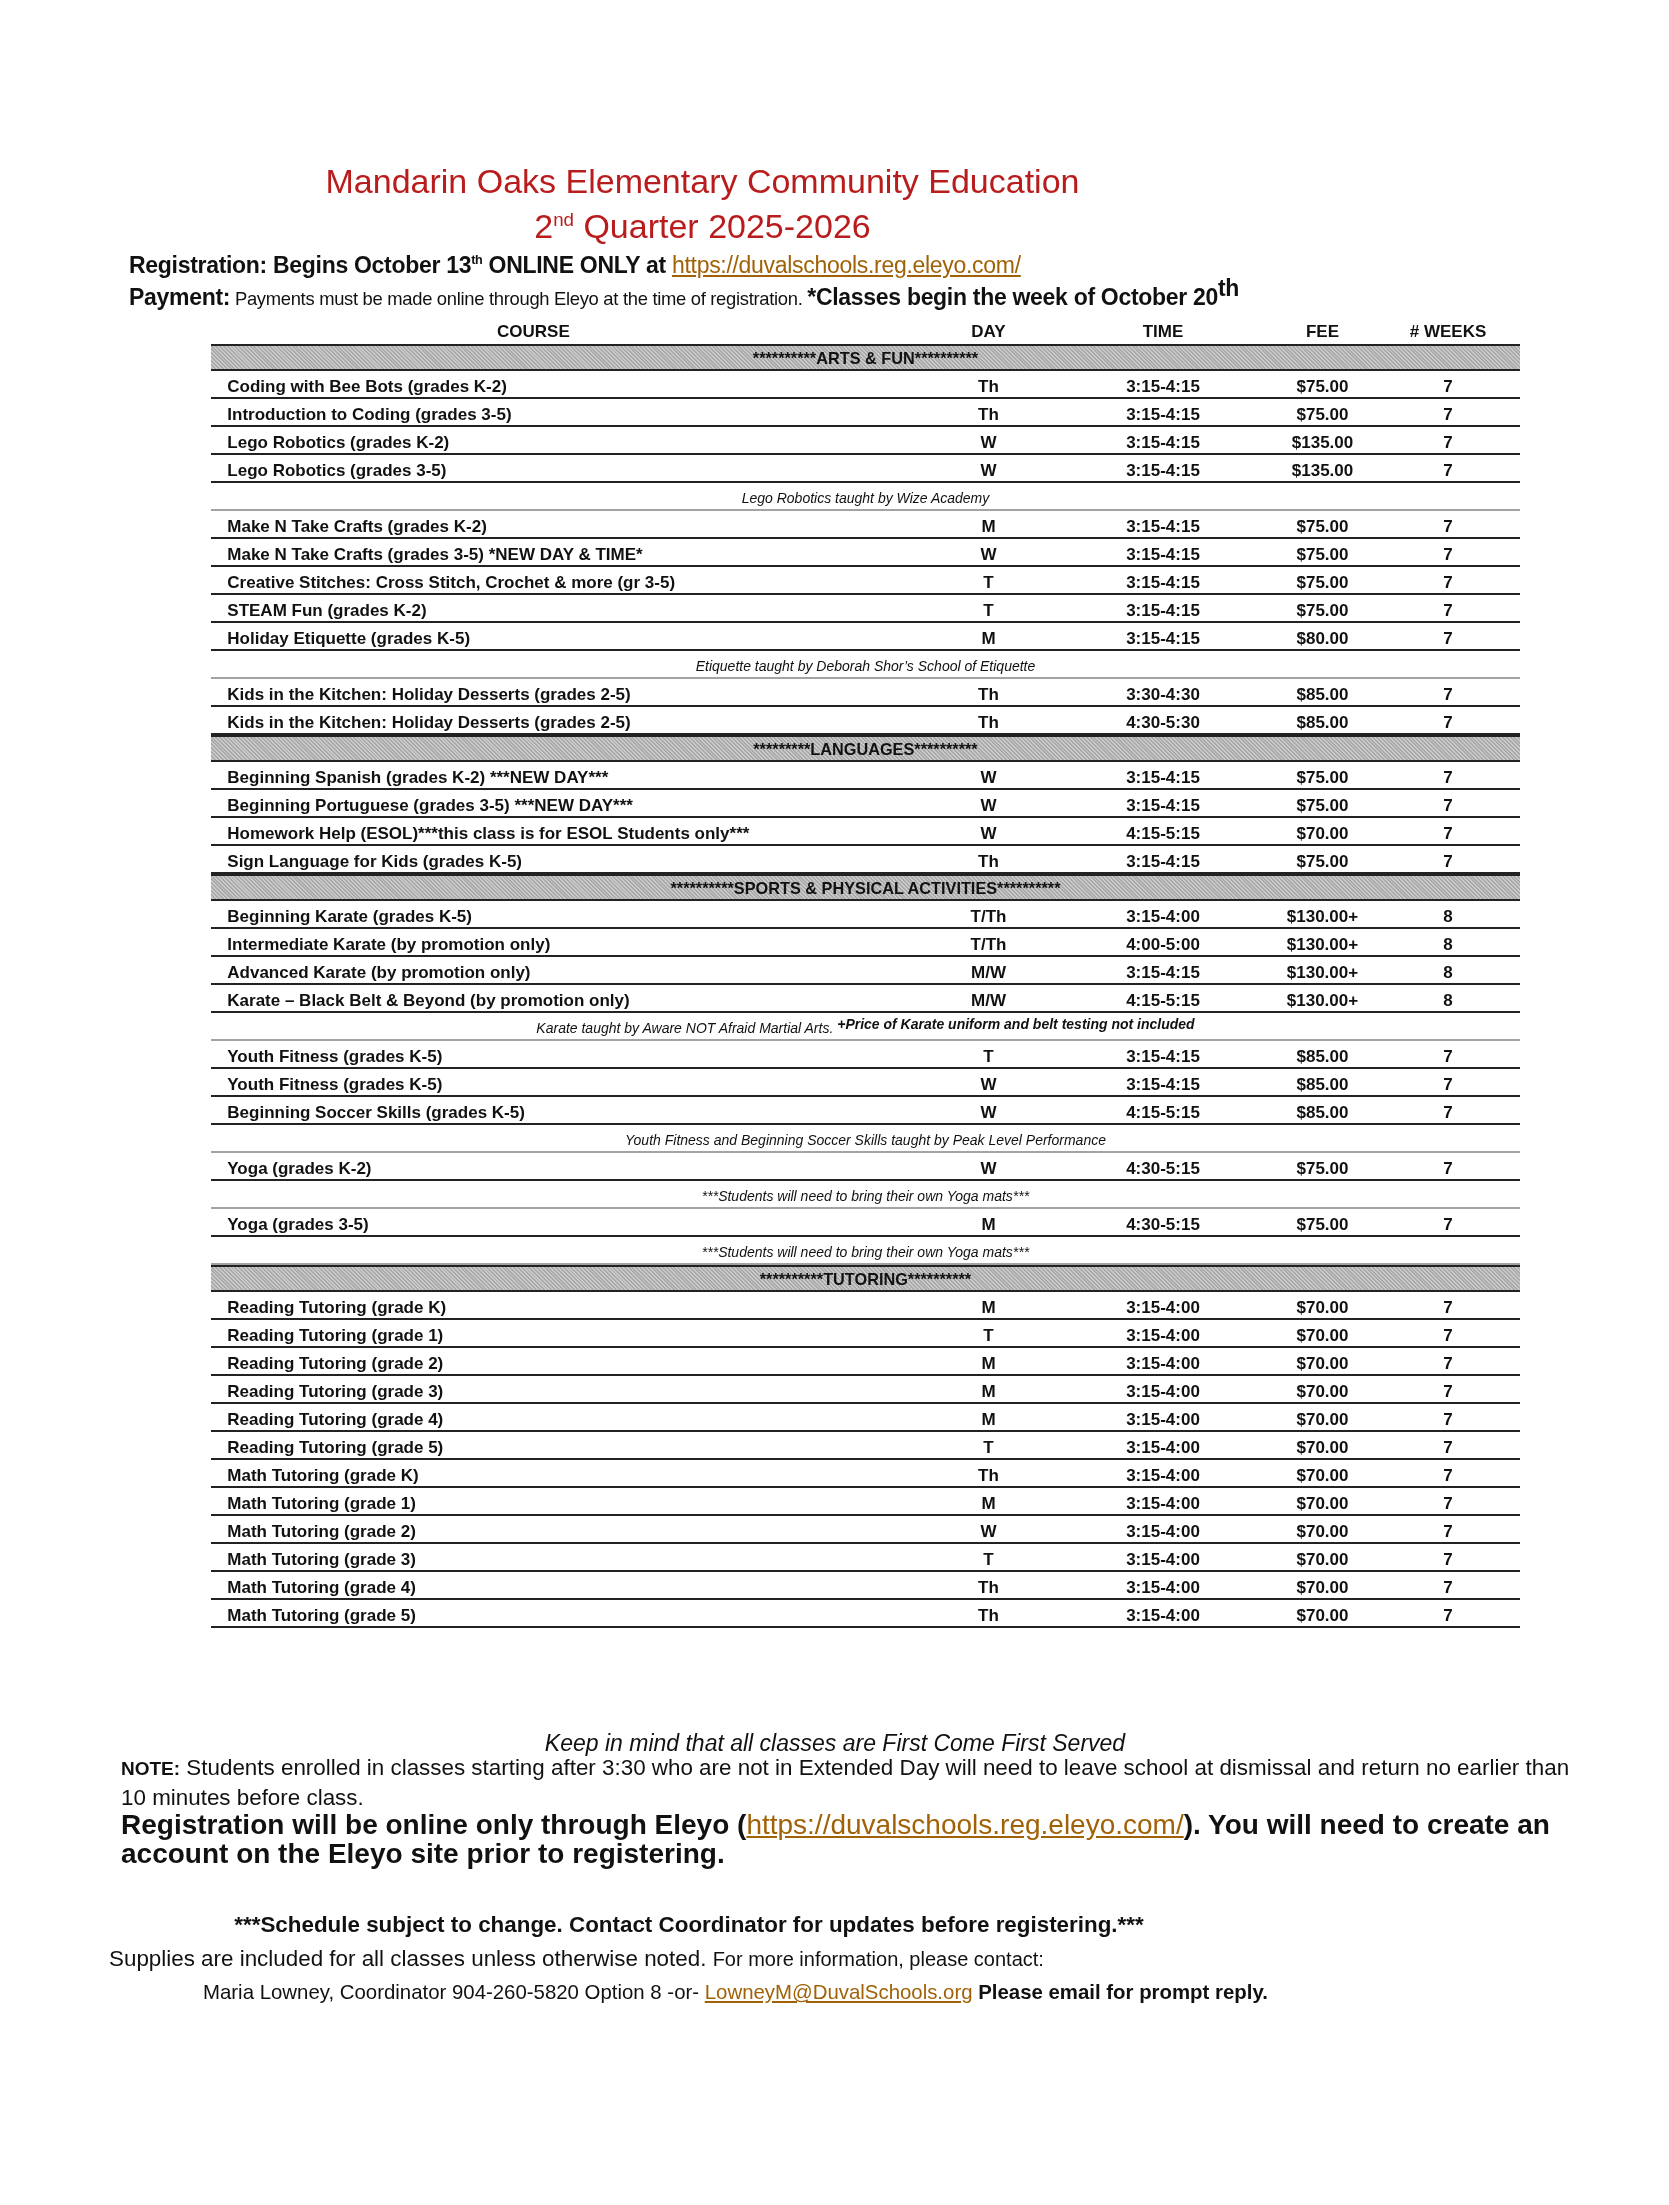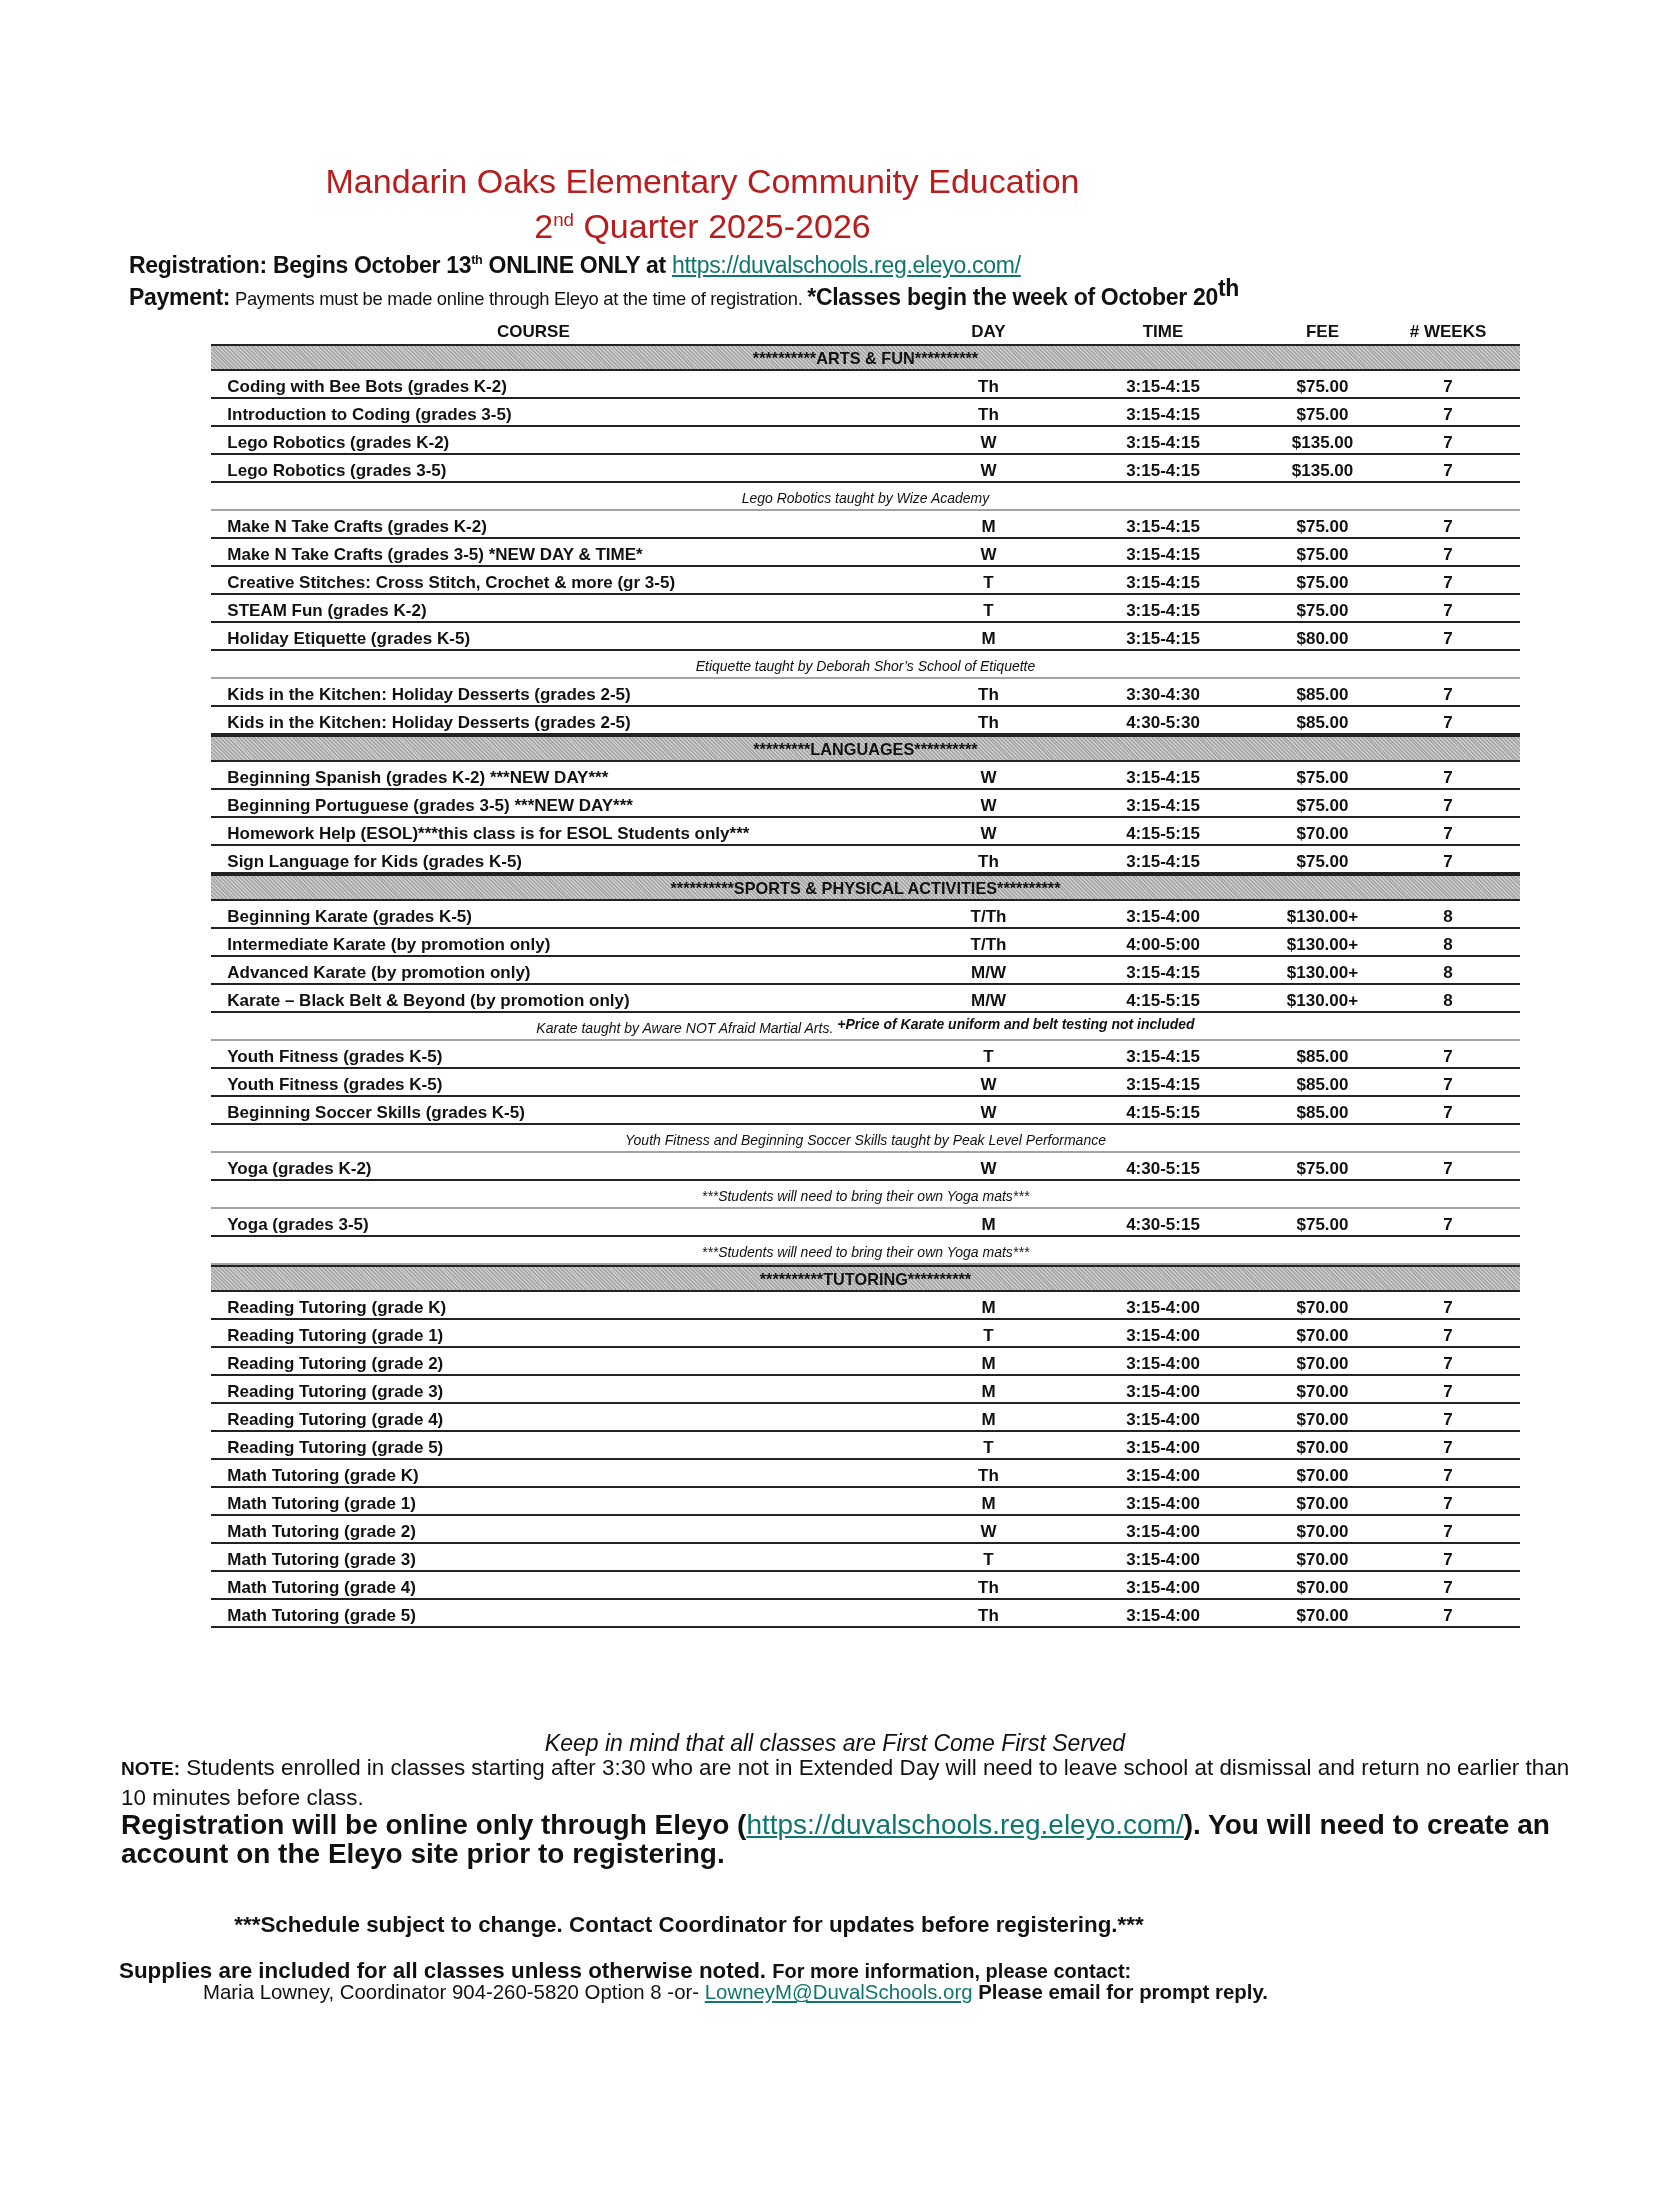--- a/index.html
+++ b/index.html
@@ -5,21 +5,21 @@
   html, body { margin: 0; padding: 0; background: #ffffff; }
   body { width: 1670px; height: 2205px; position: relative; overflow: hidden; color: #111; font-family: "Liberation Sans", sans-serif; }
   .page { position: absolute; left: 0; top: 0; width: 1670px; height: 2205px; }
 
   .title { position: absolute; left: 0; width: 1405px; text-align: center; font-family: "Liberation Sans", sans-serif; color: #b91c1c; }
   .title1 { top: 162px; font-size: 34px; }
   .title2 { top: 207px; font-size: 34px; }
   sup { font-size: 0.55em; vertical-align: super; line-height: 0; }
 
   .reg-line { position: absolute; left: 129px; top: 252px; font-size: 23px; font-weight: bold; white-space: nowrap; letter-spacing: -0.3px; }
-  .reg-line a, .link { color: #0f766e; text-decoration: underline; font-weight: normal; }
+  .reg-line a, .link { color: #a16207; text-decoration: underline; font-weight: normal; }
   .pay-line { position: absolute; left: 129px; top: 284px; font-size: 23px; white-space: nowrap; letter-spacing: -0.3px; }
   .pay-line .lbl { font-weight: bold; }
   .pay-line .small { font-size: 18.4px; }
   .pay-line .bold { font-weight: bold; font-size: 23px; }
 
   .schedule { position: absolute; left: 211px; top: 317px; width: 1309px; }
   .hdr-row { position: relative; height: 27px; font-size: 17px; font-weight: bold; }
   .hdr-row span { position: absolute; top: 5.4px; }
   .row { position: relative; height: 28px; border-bottom: 2px solid #222; box-sizing: border-box; font-size: 17px; font-weight: bold; }
   .row span { position: absolute; top: 6.1px; white-space: nowrap; }
@@ -37,21 +37,21 @@
   .note-row b { font-weight: bold; }
 
   .fcfs { position: absolute; left: 0; width: 1670px; top: 1691px; text-align: center; font-size: 23px; font-style: italic; margin-top: 39px; }
 
   .note-block { position: absolute; left: 121px; top: 1754px; width: 1462px; font-size: 22.4px; line-height: 28.6px; }
   .note-block .nlbl { font-weight: bold; font-size: 19px; }
   .reg-block { position: absolute; left: 121px; top: 1811px; width: 1462px; font-size: 28px; line-height: 28.6px; font-weight: bold; }
   .reg-block .link { font-weight: normal; }
 
   .sched-change { position: absolute; left: 0; width: 1378px; top: 1912px; text-align: center; font-size: 22.4px; font-weight: bold; }
-  .supplies { position: absolute; left: 119px; top: 1946px; font-size: 22.4px; font-weight: bold; white-space: nowrap; margin-top: 12px; }
+  .supplies { position: absolute; left: 109px; top: 1946px; font-size: 22.4px; font-weight: normal; white-space: nowrap; }
   .supplies .sm { font-size: 20px; }
   .contact { position: absolute; left: 203px; top: 1981px; font-size: 20.4px; white-space: nowrap; }
   .contact .bold { font-weight: bold; }
 </style>
 </head>
 <body>
 
 <div class="page">
 
   <div class="title title1">Mandarin Oaks Elementary Community Education</div>

